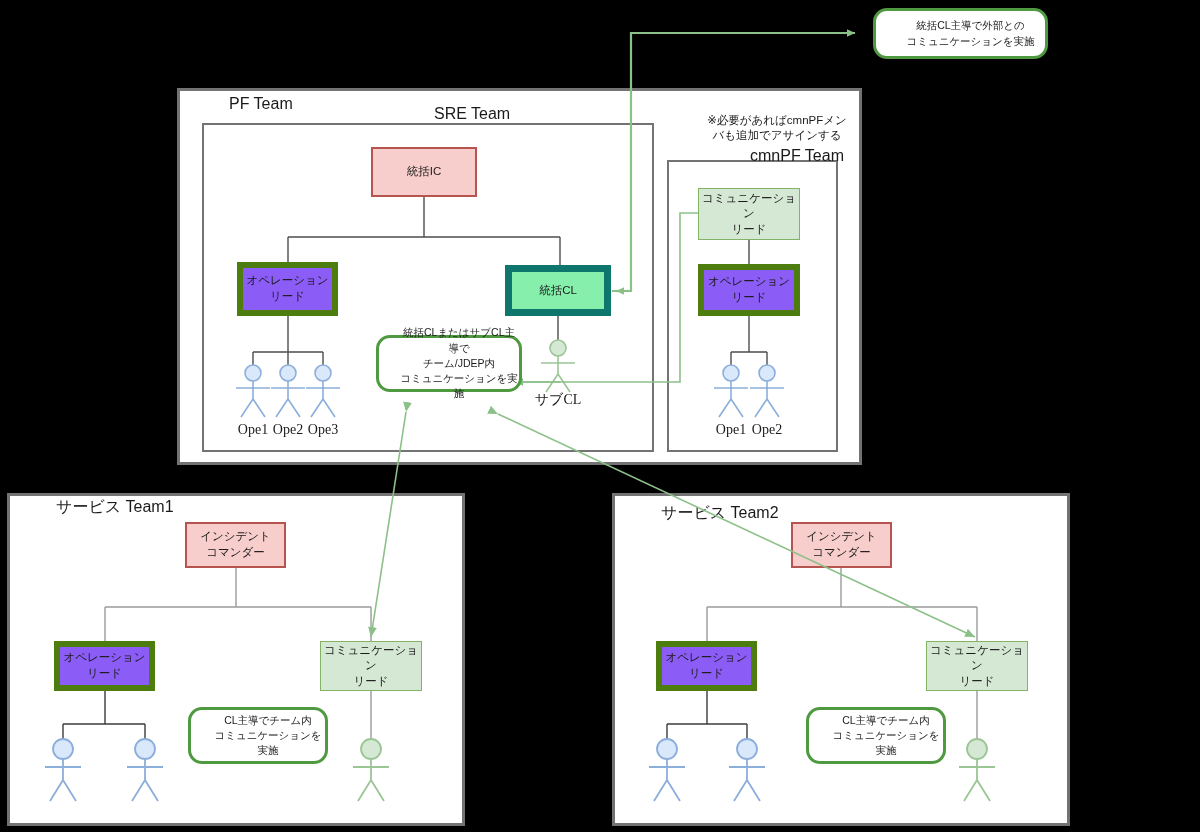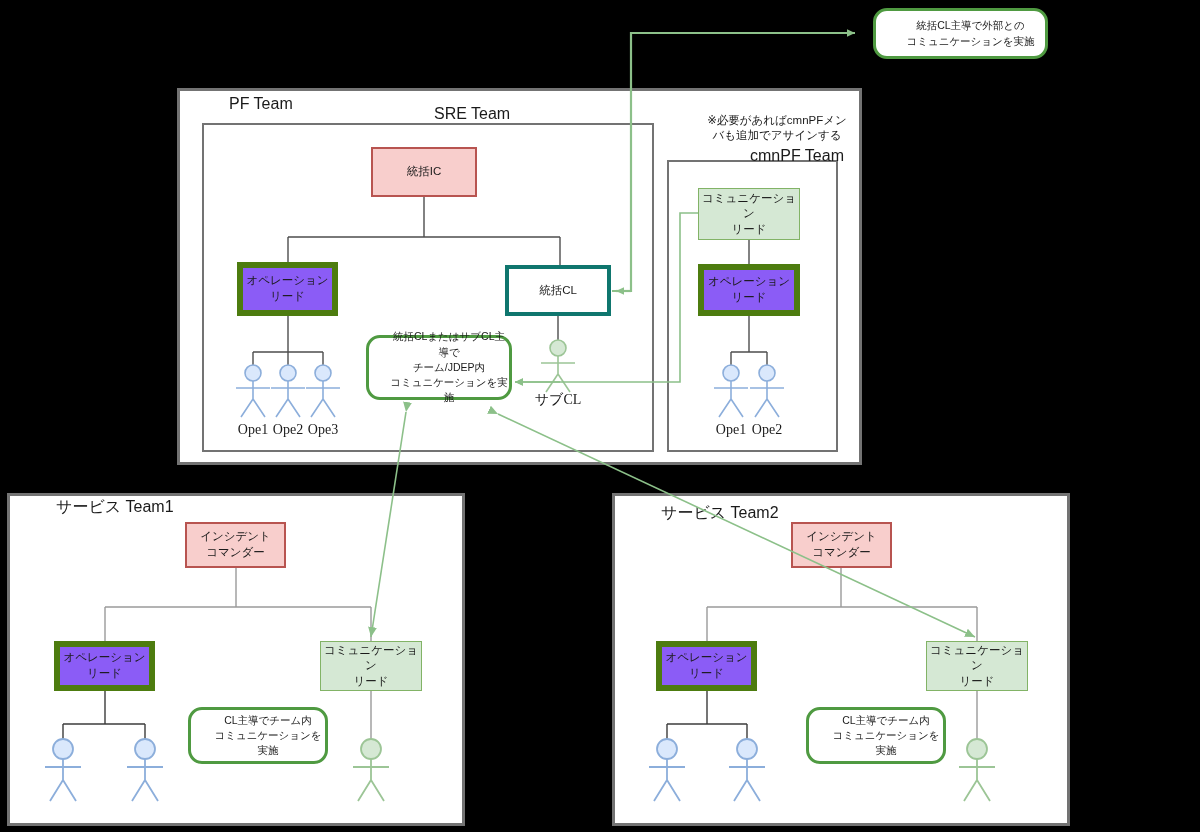--- a/index.html
+++ b/index.html
@@ -10,21 +10,21 @@
   .panel{position:absolute;background:#ffffff;box-sizing:border-box;}
   .panel.outer{border:3px solid #737373;}
   .panel.inner{border:2px solid #737373;}
   .panel-title{position:absolute;font-size:16px;color:#1a1a1a;white-space:nowrap;margin-left:36px;}
   .node{position:absolute;box-sizing:border-box;display:flex;align-items:center;
         justify-content:center;text-align:center;font-size:11.5px;color:#1a1a1a;
         line-height:1.35;white-space:pre-line;}
   .node.red{background:#f8cecc;border:2px solid #b85450;}
   .node.blue{background:#8b5cf6;border:6px solid #4d7c0f;}
   .node.green{background:#d5e8d4;border:1px solid #82b366;}
-  .node.green-thick{background:#ffffff;border:4px solid #0f766e;text-align:center;}
+  .node.green-thick{background:#86efac;border:7px solid #0f766e;text-align:center;}
   .callout{position:absolute;box-sizing:border-box;background:#ffffff;
            border:3px solid #4f9a41;border-radius:14px;display:flex;
            align-items:center;justify-content:center;text-align:center;
            font-size:10.5px;color:#1a1a1a;line-height:1.45;white-space:pre-line;padding-left:20px;}
   .figlabel{position:absolute;font-size:14px;color:#1a1a1a;text-align:center;
             white-space:nowrap;font-family:Liberation Serif, serif;}
   .note{position:absolute;font-size:11.5px;color:#1a1a1a;text-align:center;
         line-height:1.3;white-space:pre-line;}
 </style>
 </head>
@@ -212,21 +212,21 @@
       <path d="M560,382 L515,382" stroke-width="1.6" marker-end="url(#gar)"></path>
 
       <path d="M406,412 L371,637" stroke-width="1.6" marker-start="url(#gar2)" marker-end="url(#gar2)"></path>
 
       <path d="M498,414 L975,637" stroke-width="1.6" marker-start="url(#gar2)" marker-end="url(#gar2)"></path>
     </g>
   </svg>
 
   <div class="callout" style="left:873px;top:8px;width:175px;height:51px;">統括CL主導で外部との
 コミュニケーションを実施</div>
-  <div class="callout" style="left:366px;top:335px;width:146px;height:65px;">統括CLまたはサブCL主導で
+  <div class="callout" style="left:376px;top:335px;width:146px;height:57px;">統括CLまたはサブCL主導で
 チーム/JDEP内
 コミュニケーションを実施</div>
   <div class="callout" style="left:188px;top:707px;width:140px;height:57px;">CL主導でチーム内
 コミュニケーションを実施</div>
   <div class="callout" style="left:806px;top:707px;width:140px;height:57px;">CL主導でチーム内
 コミュニケーションを実施</div>
 
 </div>
 
 </body></html>

